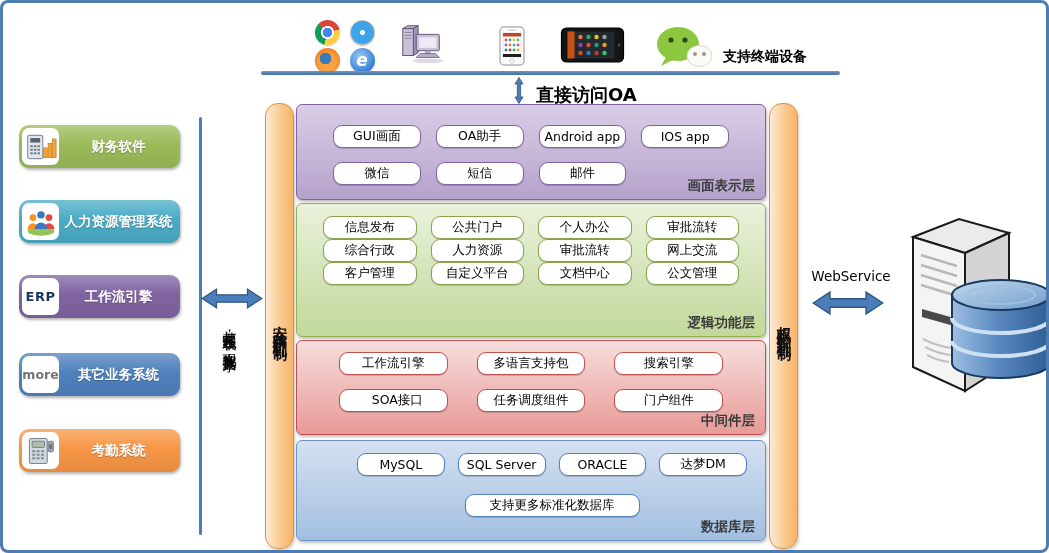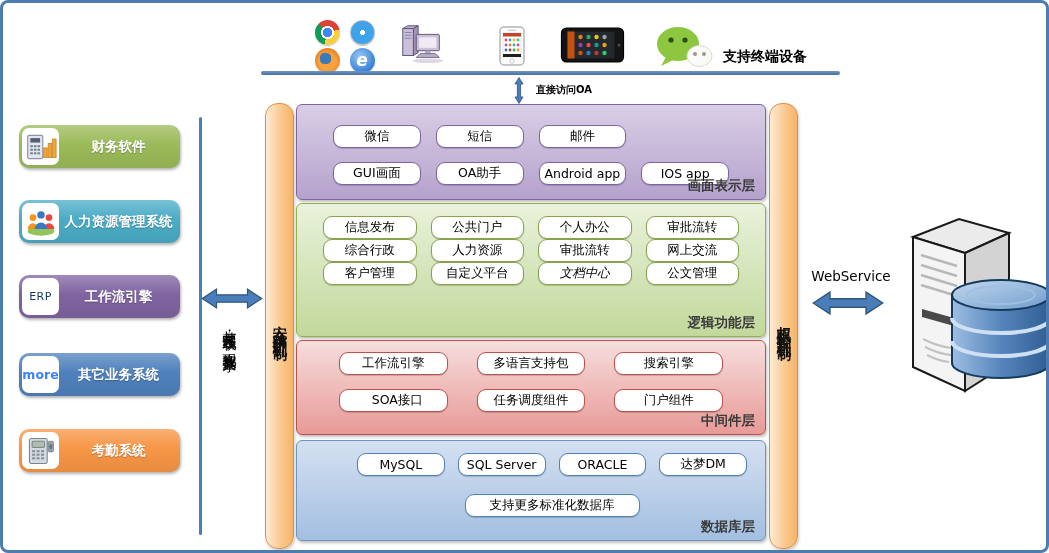--- a/index.html
+++ b/index.html
@@ -20,35 +20,35 @@
                radial-gradient(circle at 50% 55%, #F9A13C 0 45%, #E3640F 95%); }
   .b-ie { background: radial-gradient(circle at 40% 35%, #9CC8F0, #2E7CD6 75%);
           color:#fff; font-weight:bold; font-style:italic; font-size:17px; line-height:1; }
 
   .dev-svg { position:absolute; }
   .terminal-label { position:absolute; left:720px; top:45px; font-size:14px; font-weight:bold; color:#000; }
 
   .top-line { position:absolute; left:258px; top:68px; width:579px; height:4px;
               background:linear-gradient(#6E96C6,#44709F); border-radius:2px; }
 
-  .direct-label { position:absolute; left:533px; top:80px; font-size:10px; font-weight:bold; color:#000; }
+  .direct-label { position:absolute; left:533px; top:80px; font-size:18px; font-weight:bold; color:#000; }
 
   .arrow-svg { position:absolute; }
 
   
   .sys-item { position:absolute; left:16px; width:161px; height:43px; border-radius:10px;
               box-shadow:1px 2px 3px rgba(0,0,0,.3);
               background-image:linear-gradient(rgba(255,255,255,.25), rgba(255,255,255,0) 45%, rgba(0,0,0,.07)); }
   .sys-tile { position:absolute; left:3px; top:3px; width:37px; height:37px; background:#fff;
               border-radius:7px; display:flex; align-items:center; justify-content:center; }
   .sys-label { position:absolute; left:40px; right:2px; top:0; bottom:0; display:flex;
                align-items:center; justify-content:center; color:#fff; font-weight:bold;
                font-size:13.5px; text-shadow:0 1px 1px rgba(0,0,0,.25); white-space:nowrap; }
-  .erp-text  { font-weight:normal; font-size:11px; color:#17365D; letter-spacing:.5px; }
-  .more-text { font-weight:bold; font-size:12.5px; color:#3b82f6; }
+  .erp-text  { font-weight:bold; font-size:13px; color:#17365D; letter-spacing:.5px; }
+  .more-text { font-weight:bold; font-size:12.5px; color:#737373; }
 
   .v-line { position:absolute; left:196px; top:114px; width:3px; height:418px;
             background:#4A7EBB; border-radius:2px; }
   .interconnect { position:absolute; left:212px; top:317px; width:24px; height:220px;
                   writing-mode:vertical-rl; font-size:14px; color:#000; letter-spacing:1px; }
 
   
   .v-bar { position:absolute; top:100px; width:29px; height:446px; border:1.5px solid #DF8F44;
            border-radius:13px; display:flex; align-items:center; justify-content:center;
            background:linear-gradient(to right,#FDEBD6,#FAC98F 55%,#F6B468);
@@ -259,51 +259,51 @@
   <div class="v-bar bar-left">
     <span>安全防护机制</span>
   </div>
   <div class="v-bar bar-right">
     <span>权限控制机制</span>
   </div>
 
   <div class="layer layer-0">
     <div class="rows">
         <div class="btn-row">
-          <div class="module-btn" style="border-color: rgb(128, 100, 162);">微信</div>
-          <div class="module-btn" style="border-color: rgb(128, 100, 162);">短信</div>
-          <div class="module-btn" style="border-color: rgb(128, 100, 162);">邮件</div>
-        </div>
-        <div class="btn-row">
           <div class="module-btn" style="border-color: rgb(128, 100, 162);">GUI画面</div>
           <div class="module-btn" style="border-color: rgb(128, 100, 162);">OA助手</div>
           <div class="module-btn" style="border-color: rgb(128, 100, 162);">Android app</div>
           <div class="module-btn" style="border-color: rgb(128, 100, 162);">IOS app</div>
         </div>
+        <div class="btn-row">
+          <div class="module-btn" style="border-color: rgb(128, 100, 162);">微信</div>
+          <div class="module-btn" style="border-color: rgb(128, 100, 162);">短信</div>
+          <div class="module-btn" style="border-color: rgb(128, 100, 162);">邮件</div>
+        </div>
       </div>
     <div class="layer-name">画面表示层</div>
   </div>
   <div class="layer layer-1">
     <div class="rows">
         <div class="btn-row">
           <div class="module-btn" style="border-color: rgb(137, 163, 77);">信息发布</div>
           <div class="module-btn" style="border-color: rgb(137, 163, 77);">公共门户</div>
           <div class="module-btn" style="border-color: rgb(137, 163, 77);">个人办公</div>
           <div class="module-btn" style="border-color: rgb(137, 163, 77);">审批流转</div>
         </div>
         <div class="btn-row">
           <div class="module-btn" style="border-color: rgb(137, 163, 77);">综合行政</div>
           <div class="module-btn" style="border-color: rgb(137, 163, 77);">人力资源</div>
           <div class="module-btn" style="border-color: rgb(137, 163, 77);">审批流转</div>
           <div class="module-btn" style="border-color: rgb(137, 163, 77);">网上交流</div>
         </div>
         <div class="btn-row">
           <div class="module-btn" style="border-color: rgb(137, 163, 77);">客户管理</div>
           <div class="module-btn" style="border-color: rgb(137, 163, 77);">自定义平台</div>
-          <div class="module-btn" style="border-color: rgb(137, 163, 77); font-style: italic;">文档中心</div>
+          <div class="module-btn" style="border-color: rgb(137, 163, 77);">文档中心</div>
           <div class="module-btn" style="border-color: rgb(137, 163, 77);">公文管理</div>
         </div>
       </div>
     <div class="layer-name">逻辑功能层</div>
   </div>
   <div class="layer layer-2">
     <div class="rows">
         <div class="btn-row">
           <div class="module-btn" style="border-color: rgb(192, 80, 77);">工作流引擎</div>
           <div class="module-btn" style="border-color: rgb(192, 80, 77);">多语言支持包</div>

